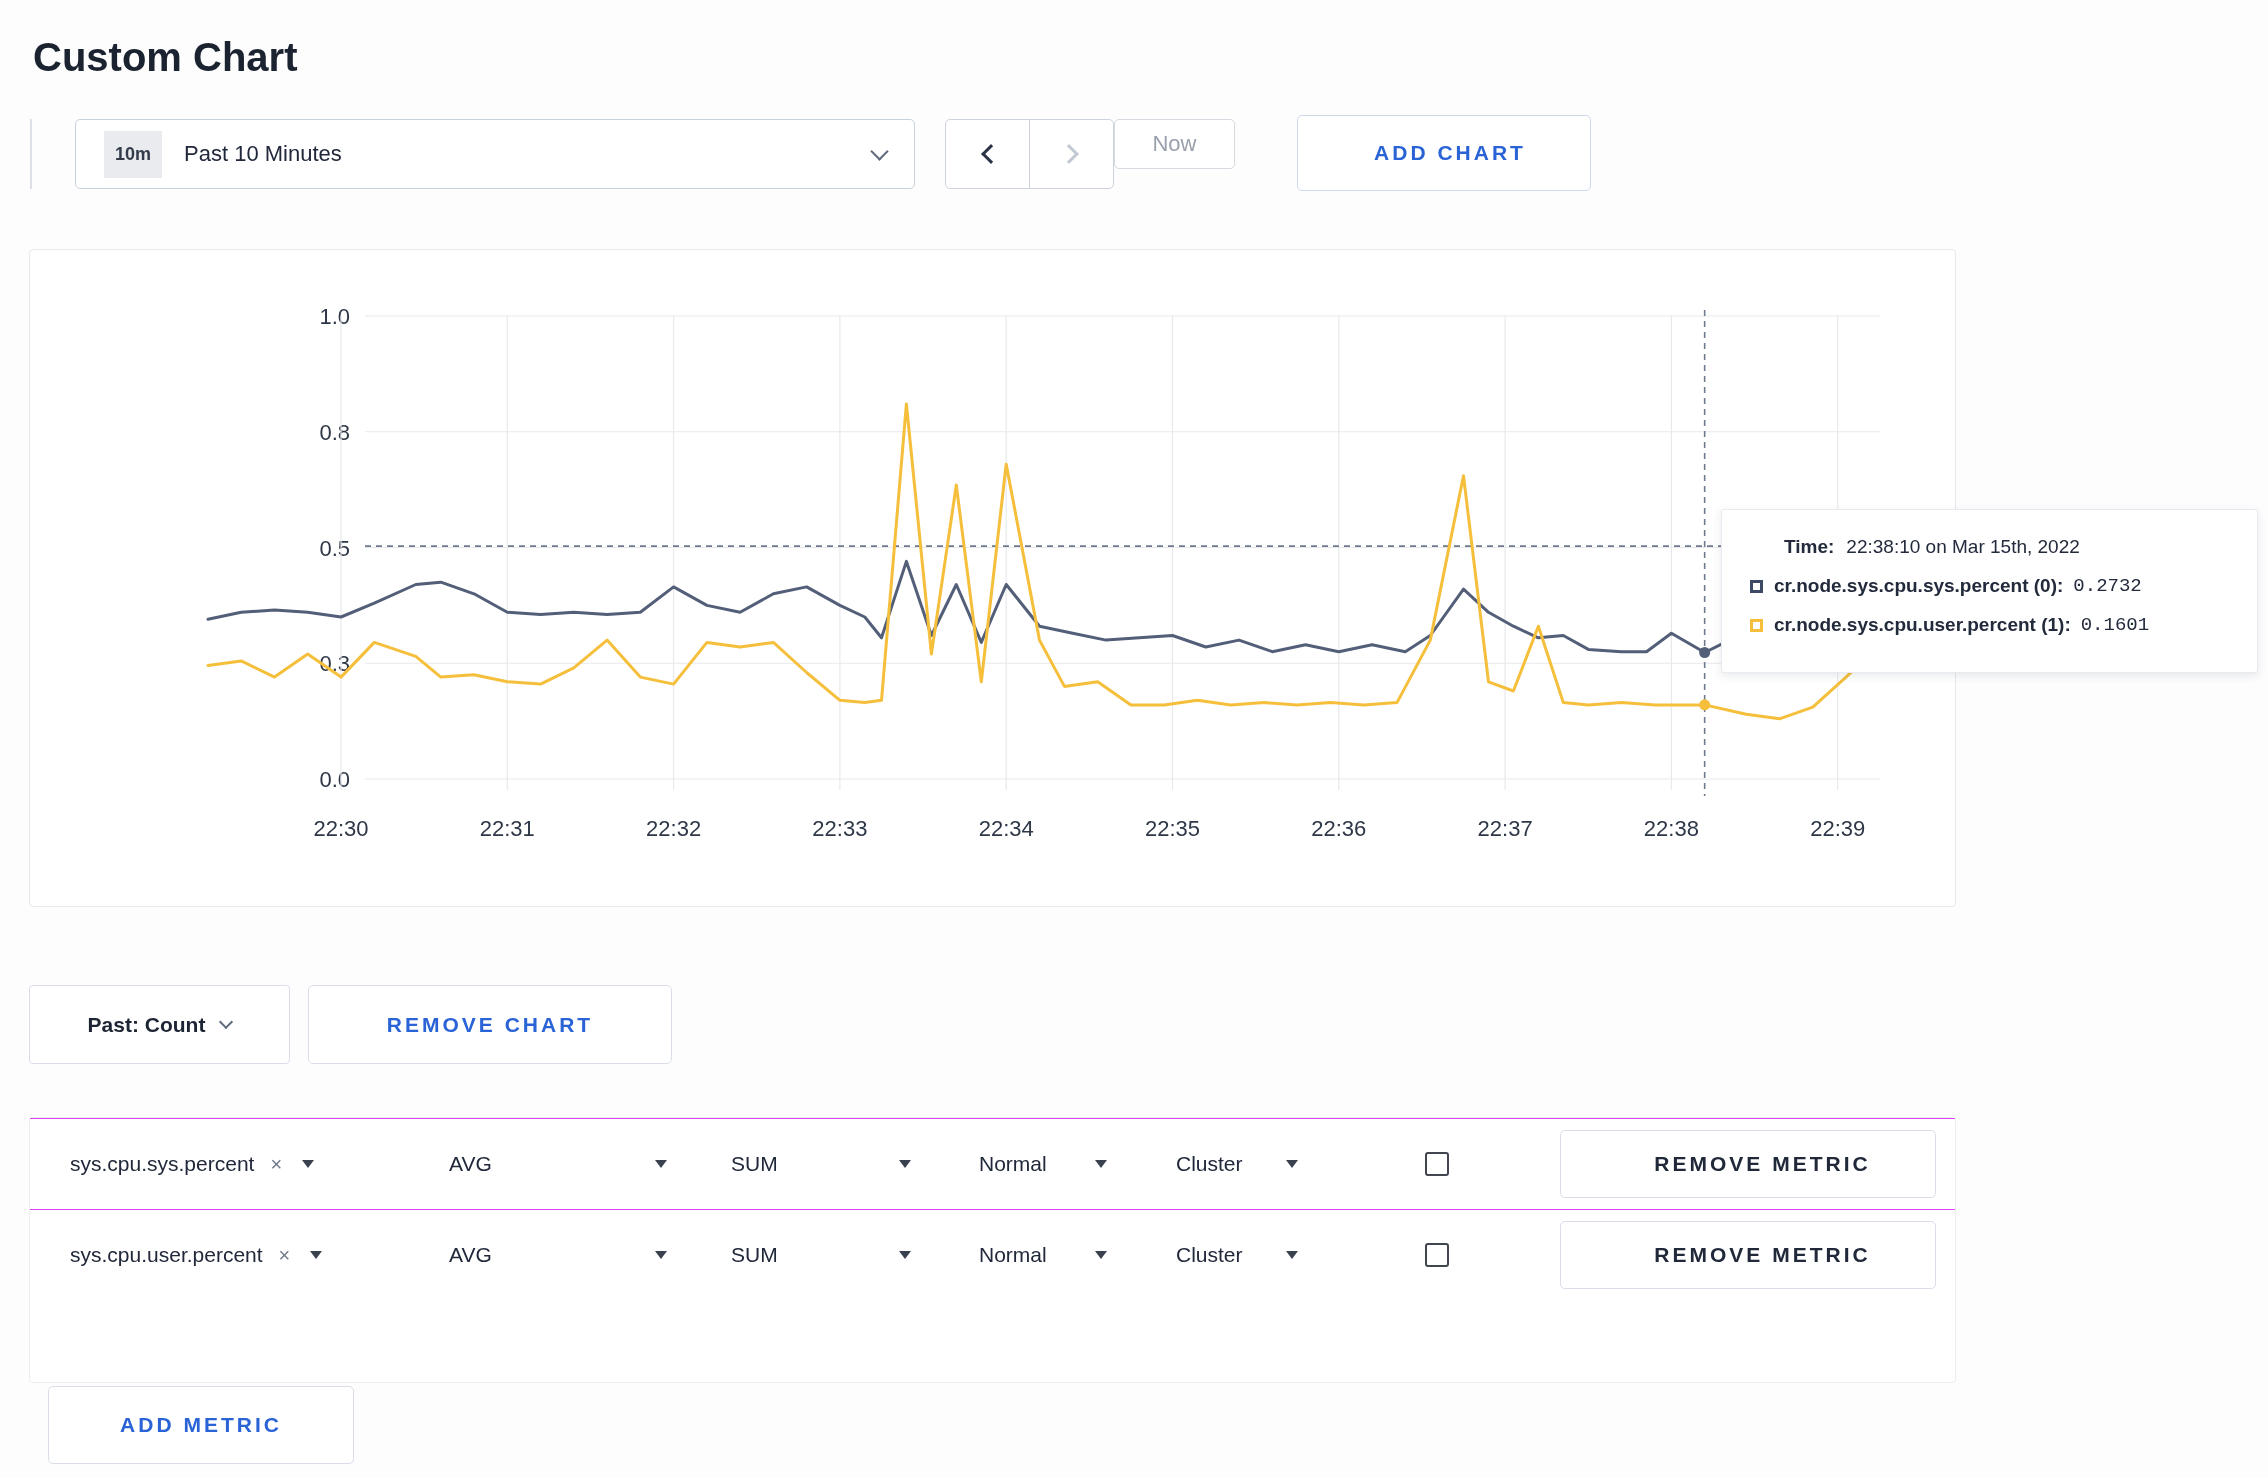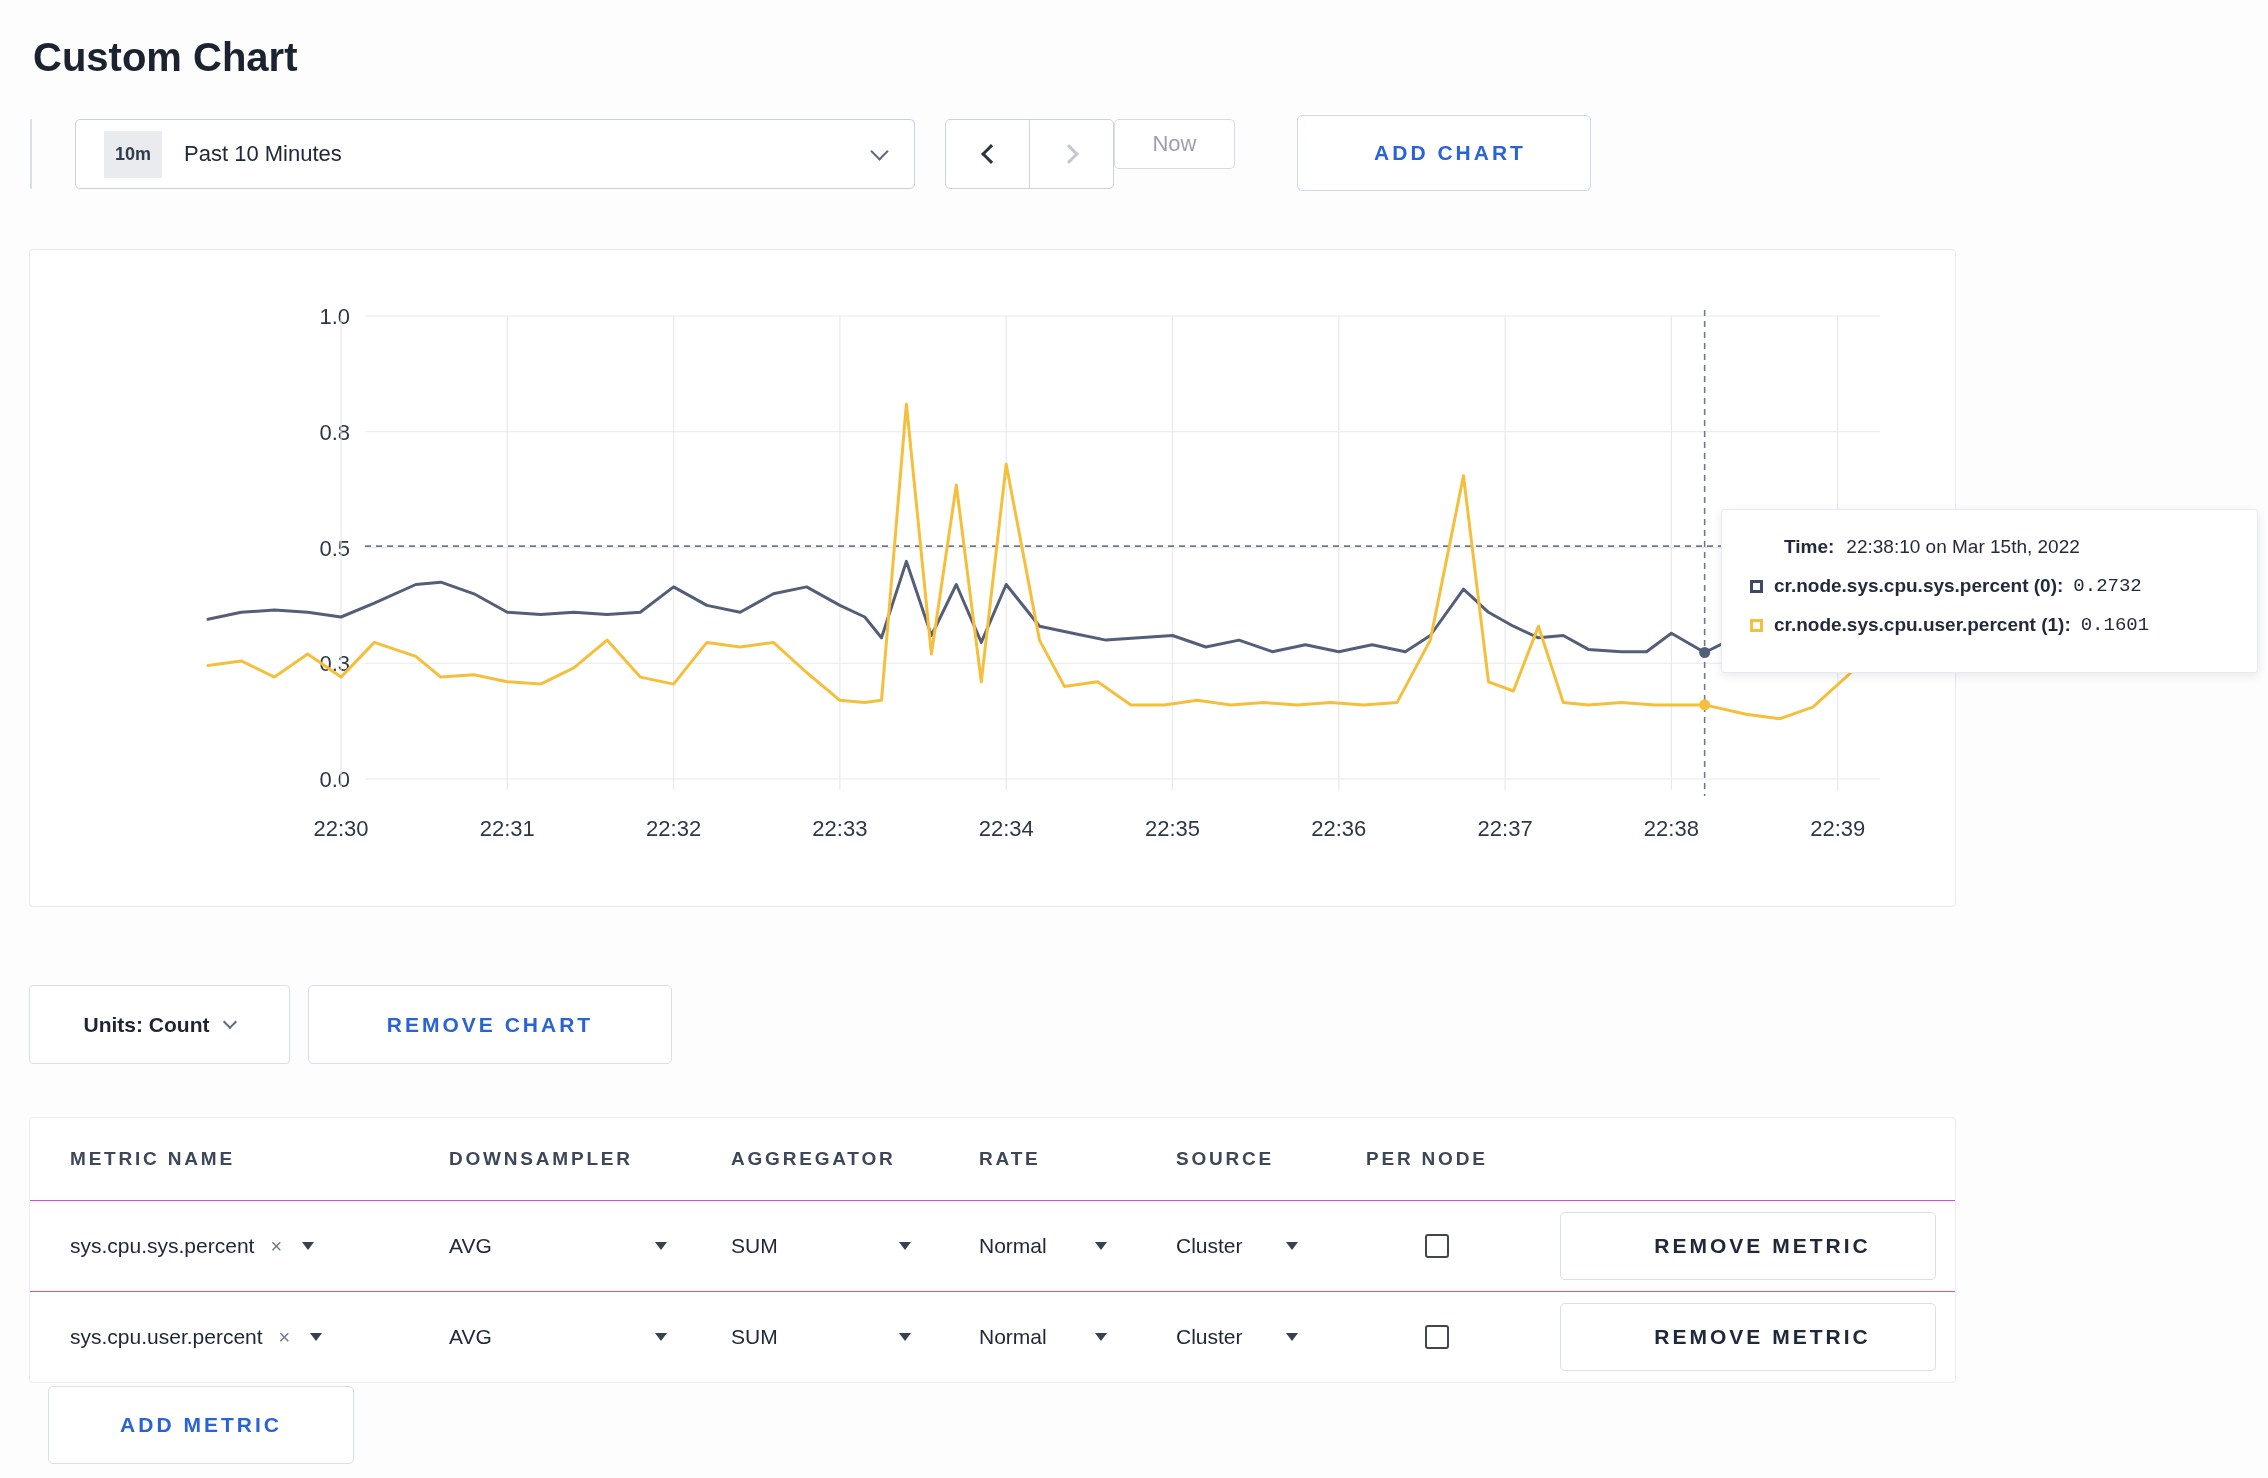--- a/index.html
+++ b/index.html
@@ -182,34 +182,26 @@
     <span class="tt-num">0.2732</span>
   </div>
   <div class="tt-row">
     <span class="swatch" style="border-color: rgb(245, 191, 59);"></span>
     <span class="tt-name">cr.node.sys.cpu.user.percent (1):</span>
     <span class="tt-num">0.1601</span>
   </div>
 </div>
 
 <div id="units-button">
-  <span>Units: Count</span>
+  <span>Past: Count</span>
   <span class="chev"></span>
 </div>
 <div id="remove-chart-button" class="btn-blue btn-blue-gray">REMOVE CHART</div>
 
 <div id="metrics-table" class="card">
-  <div class="thead">
-    <span class="th" style="left:40px">METRIC NAME</span>
-    <span class="th" style="left:419px">DOWNSAMPLER</span>
-    <span class="th" style="left:701px">AGGREGATOR</span>
-    <span class="th" style="left:949px">RATE</span>
-    <span class="th" style="left:1146px">SOURCE</span>
-    <span class="th" style="left:1336px">PER NODE</span>
-  </div>
 
   <div class="trow">
     <div class="cell col-metric">
       <span>sys.cpu.sys.percent</span>
       <span class="x-icon">×</span>
       <span class="caret"></span>
     </div>
     <div class="cell col-downsampler">
       <span>AVG</span>
       <span class="caret"></span>

